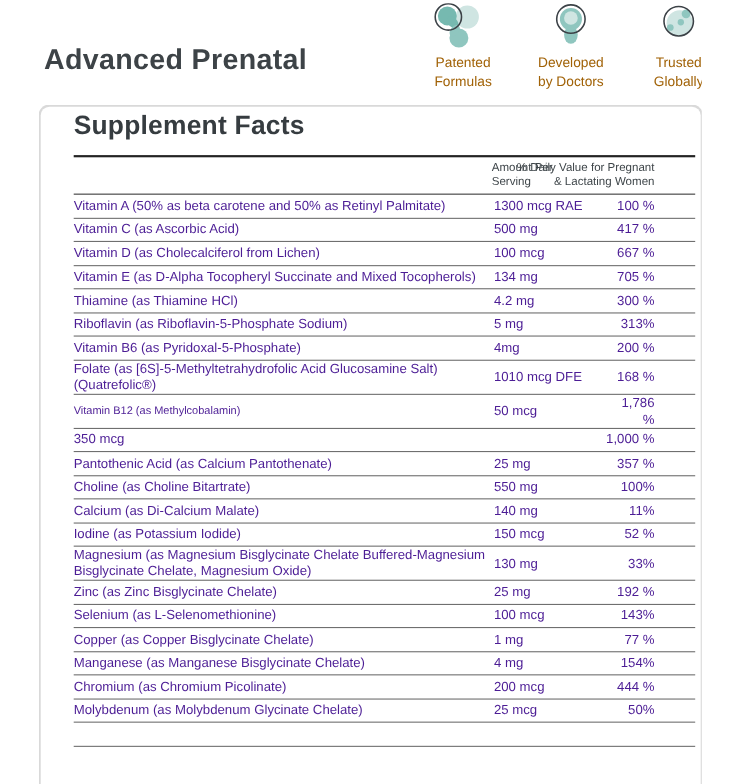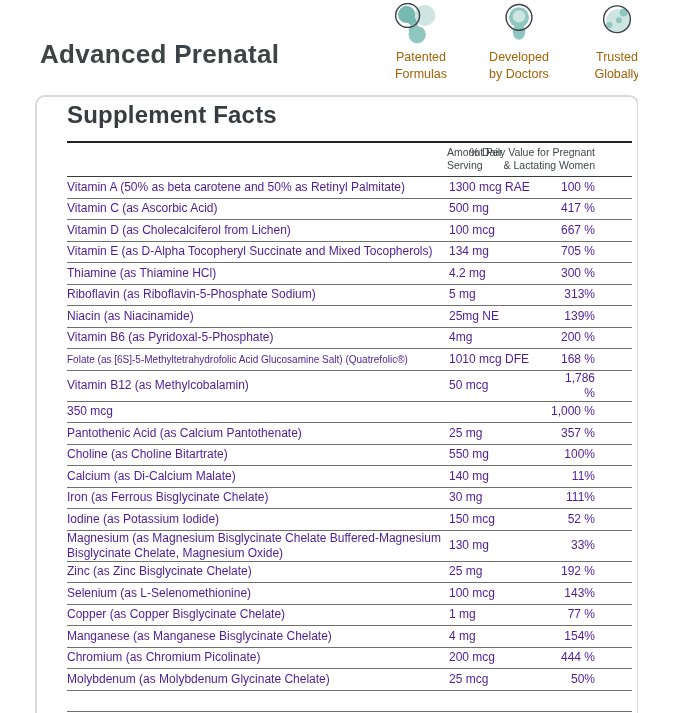--- a/index.html
+++ b/index.html
@@ -133,25 +133,20 @@
     <span class="c-amount">4.2 mg</span>
     <span class="c-dv">300 %</span>
   </div>
 
   <div class="row">
     <span class="c-name">Riboflavin (as Riboflavin-5-Phosphate Sodium)</span>
     <span class="c-amount">5 mg</span>
     <span class="c-dv">313%</span>
   </div>
 
-  <div class="row">
-    <span class="c-name">Niacin (as Niacinamide)</span>
-    <span class="c-amount">25mg NE</span>
-    <span class="c-dv">139%</span>
-  </div>
 
   <div class="row">
     <span class="c-name">Vitamin B6 (as Pyridoxal-5-Phosphate)</span>
     <span class="c-amount">4mg</span>
     <span class="c-dv">200 %</span>
   </div>
 
   <div class="row">
     <span class="c-name">Folate (as [6S]-5-Methyltetrahydrofolic Acid Glucosamine Salt) (Quatrefolic®)</span>
     <span class="c-amount">1010 mcg DFE</span>
@@ -180,25 +175,20 @@
     <span class="c-amount">550 mg</span>
     <span class="c-dv">100%</span>
   </div>
 
   <div class="row">
     <span class="c-name">Calcium (as Di-Calcium Malate)</span>
     <span class="c-amount">140 mg</span>
     <span class="c-dv">11%</span>
   </div>
 
-  <div class="row">
-    <span class="c-name">Iron (as Ferrous Bisglycinate Chelate)</span>
-    <span class="c-amount">30 mg</span>
-    <span class="c-dv">111%</span>
-  </div>
 
   <div class="row">
     <span class="c-name">Iodine (as Potassium Iodide)</span>
     <span class="c-amount">150 mcg</span>
     <span class="c-dv">52 %</span>
   </div>
 
   <div class="row">
     <span class="c-name">Magnesium (as Magnesium Bisglycinate Chelate Buffered-Magnesium Bisglycinate Chelate, Magnesium Oxide)</span>
     <span class="c-amount">130 mg</span>

